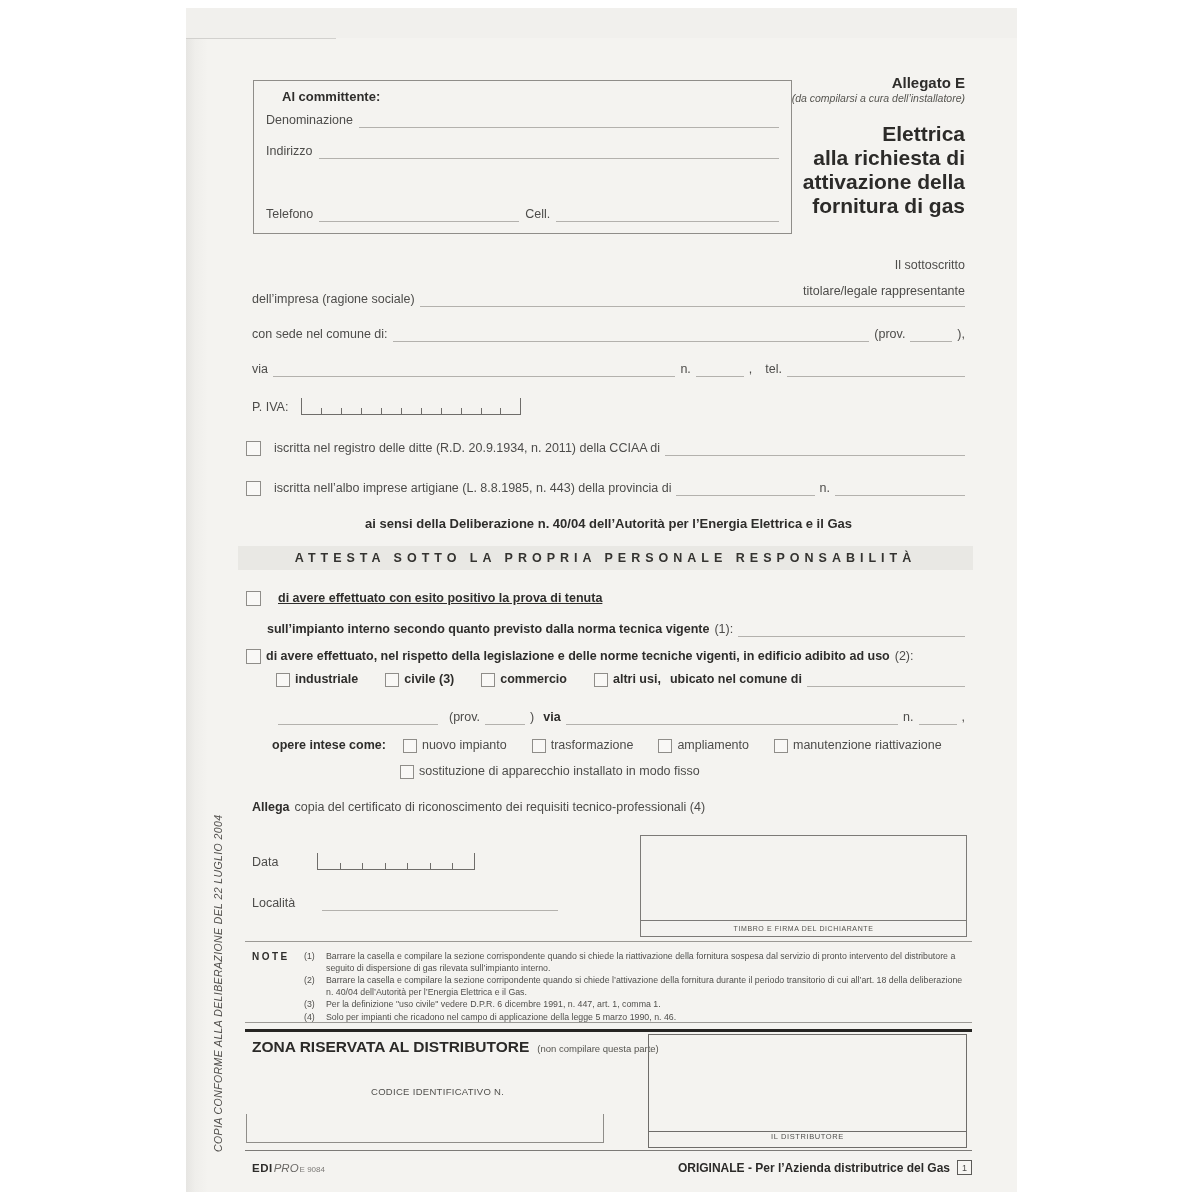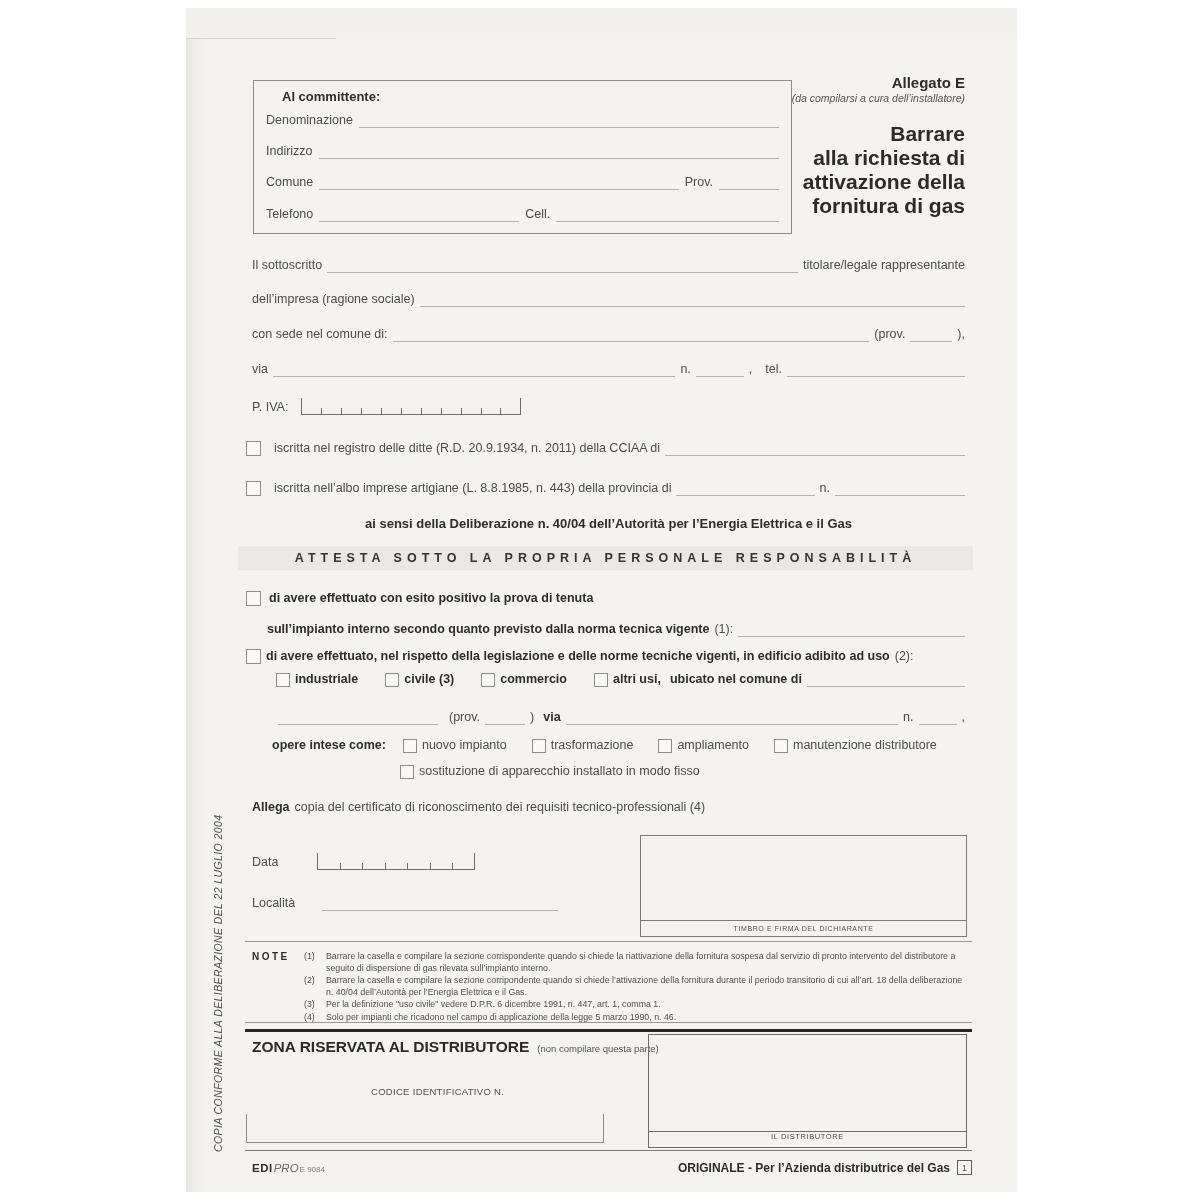--- a/index.html
+++ b/index.html
@@ -89,46 +89,40 @@
     <div class="cbox">
       <div class="title lbl b">Al committente:</div>
       <div class="frow" style="top:32px;">
         <span class="lbl">Denominazione</span>
         <span class="bl f1"></span>
       </div>
       <div class="frow" style="top:63px;">
         <span class="lbl">Indirizzo</span>
         <span class="bl f1"></span>
       </div>
-      <div class="frow" style="top:94px;">
-        <span class="lbl">Comune</span>
-        <span class="bl f1"></span>
-        <span class="lbl">Prov.</span>
-        <span class="bl" style="width:60px;"></span>
-      </div>
       <div class="frow" style="top:126px;">
         <span class="lbl">Telefono</span>
         <span class="bl" style="width:200px;"></span>
         <span class="lbl">Cell.</span>
         <span class="bl f1"></span>
       </div>
     </div>
 
     <div class="hdr">
       <div class="hdr-allegato">Allegato E</div>
       <div class="hdr-note">(da compilarsi a cura dell’installatore)</div>
       <div class="hdr-title">
-        <div>Barrare</div>
+        <div>Elettrica</div>
         <div>alla richiesta di</div>
         <div>attivazione della</div>
         <div>fornitura di gas</div>
       </div>
     </div>
 
-    <div class="row" style="top:250px;">
+    <div class="row" style="top:250px;flex-direction:column;">
       <span class="lbl">Il sottoscritto</span>
       <span class="bl f1"></span>
       <span class="lbl">titolare/legale rappresentante</span>
     </div>
     <div class="row" style="top:284px;">
       <span class="lbl">dell’impresa (ragione sociale)</span>
       <span class="bl f1"></span>
     </div>
     <div class="row" style="top:319px;">
       <span class="lbl">con sede nel comune di:</span>
@@ -174,21 +168,21 @@
       <span class="bl f1"></span>
       <span class="lbl">n.</span>
       <span class="bl" style="width:130px;"></span>
     </div>
 
     <div class="centerline">ai sensi della Deliberazione n. 40/04 dell’Autorità per l’Energia Elettrica e il Gas</div>
     <div class="band">ATTESTA SOTTO LA PROPRIA PERSONALE RESPONSABILITÀ</div>
 
     <div class="row" style="top:583px;left:60px;">
       <span class="cb"></span>
-      <span class="lbl b" style="margin-left:3px;">di avere effettuato con esito positivo la prova di tenuta</span>
+      <span class="lbl b" style="margin-left:12px;text-decoration:underline;">di avere effettuato con esito positivo la prova di tenuta</span>
     </div>
     <div class="row" style="top:614px;left:81px;">
       <span class="lbl b">sull’impianto interno secondo quanto previsto dalla norma tecnica vigente</span>
       <span class="lbl">(1):</span>
       <span class="bl f1"></span>
     </div>
 
     <div class="row" style="top:641px;left:60px;">
       <span class="cb"></span>
       <span class="lbl b" style="margin-left:0;">di avere effettuato, nel rispetto della legislazione e delle norme tecniche vigenti, in edificio adibito ad uso</span>
@@ -220,21 +214,21 @@
 
     <div class="row" style="top:730px;left:86px;">
       <span class="lbl b">opere intese come:</span>
       <span class="cb cbs" style="margin-left:12px;"></span>
       <span class="lbl">nuovo impianto</span>
       <span class="cb cbs" style="margin-left:20px;"></span>
       <span class="lbl">trasformazione</span>
       <span class="cb cbs" style="margin-left:20px;"></span>
       <span class="lbl">ampliamento</span>
       <span class="cb cbs" style="margin-left:20px;"></span>
-      <span class="lbl">manutenzione distributore</span>
+      <span class="lbl">manutenzione riattivazione</span>
     </div>
     <div class="row" style="top:756px;left:214px;">
       <span class="cb cbs"></span>
       <span class="lbl">sostituzione di apparecchio installato in modo fisso</span>
     </div>
 
     <div class="row" style="top:792px;">
       <span class="lbl b">Allega</span>
       <span class="lbl">copia del certificato di riconoscimento dei requisiti tecnico-professionali (4)</span>
     </div>

